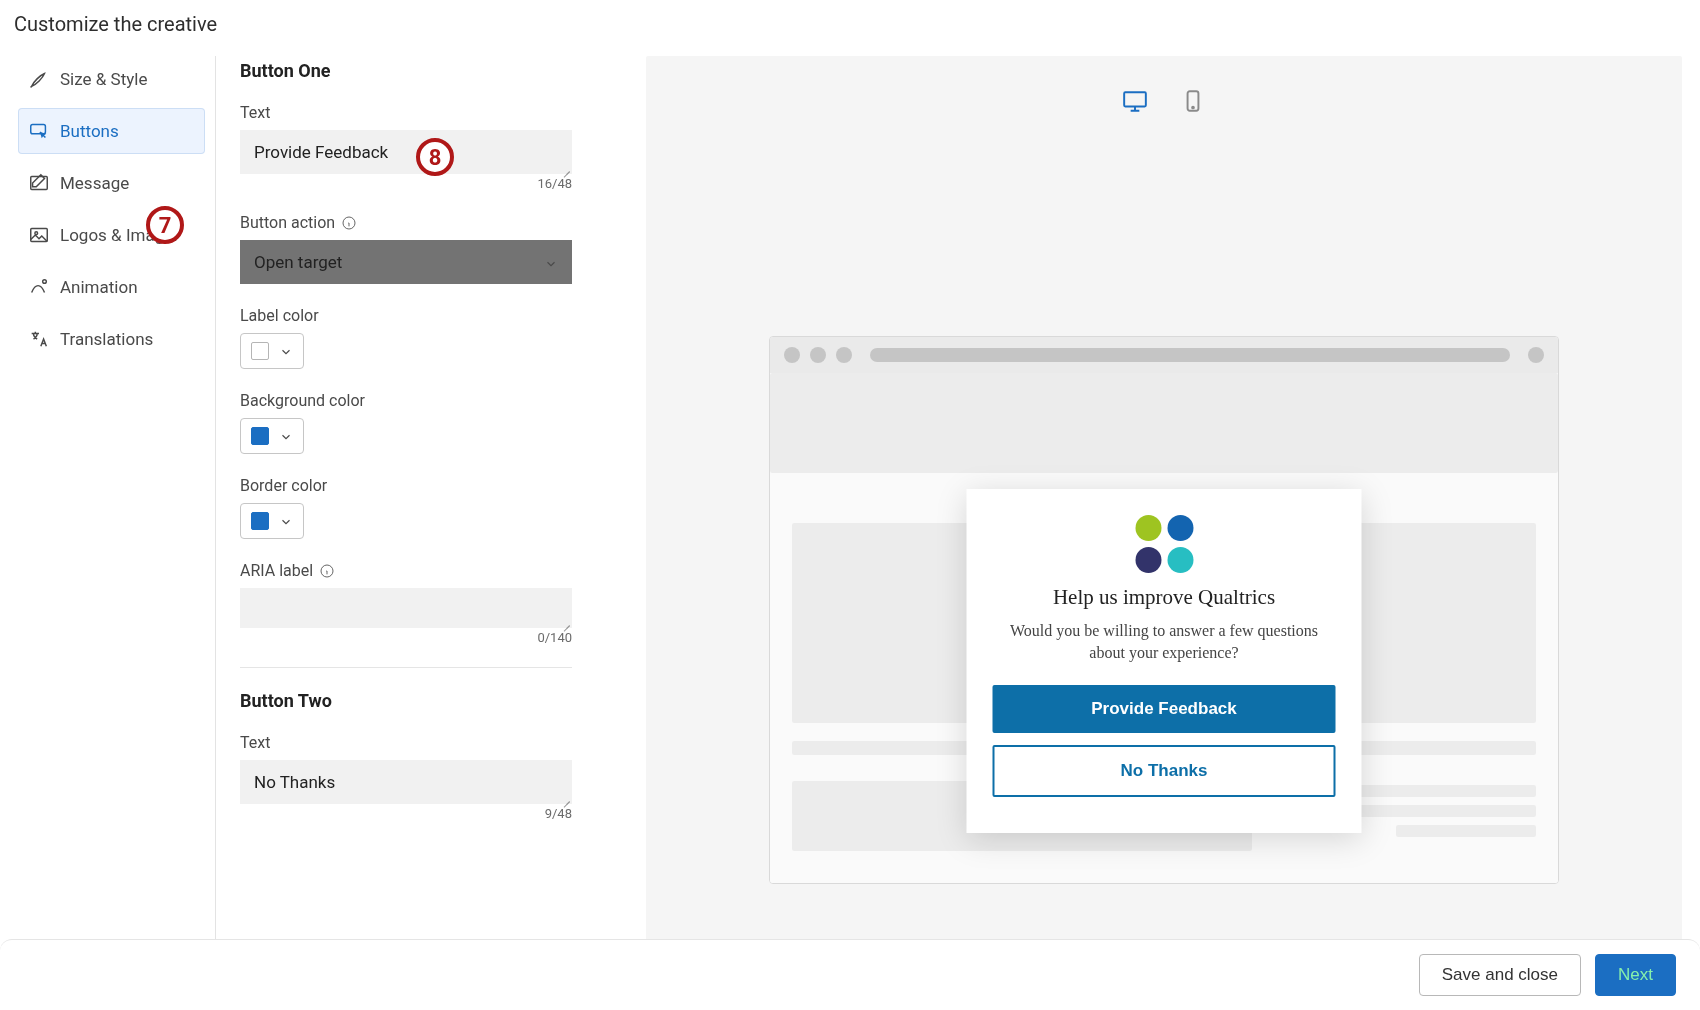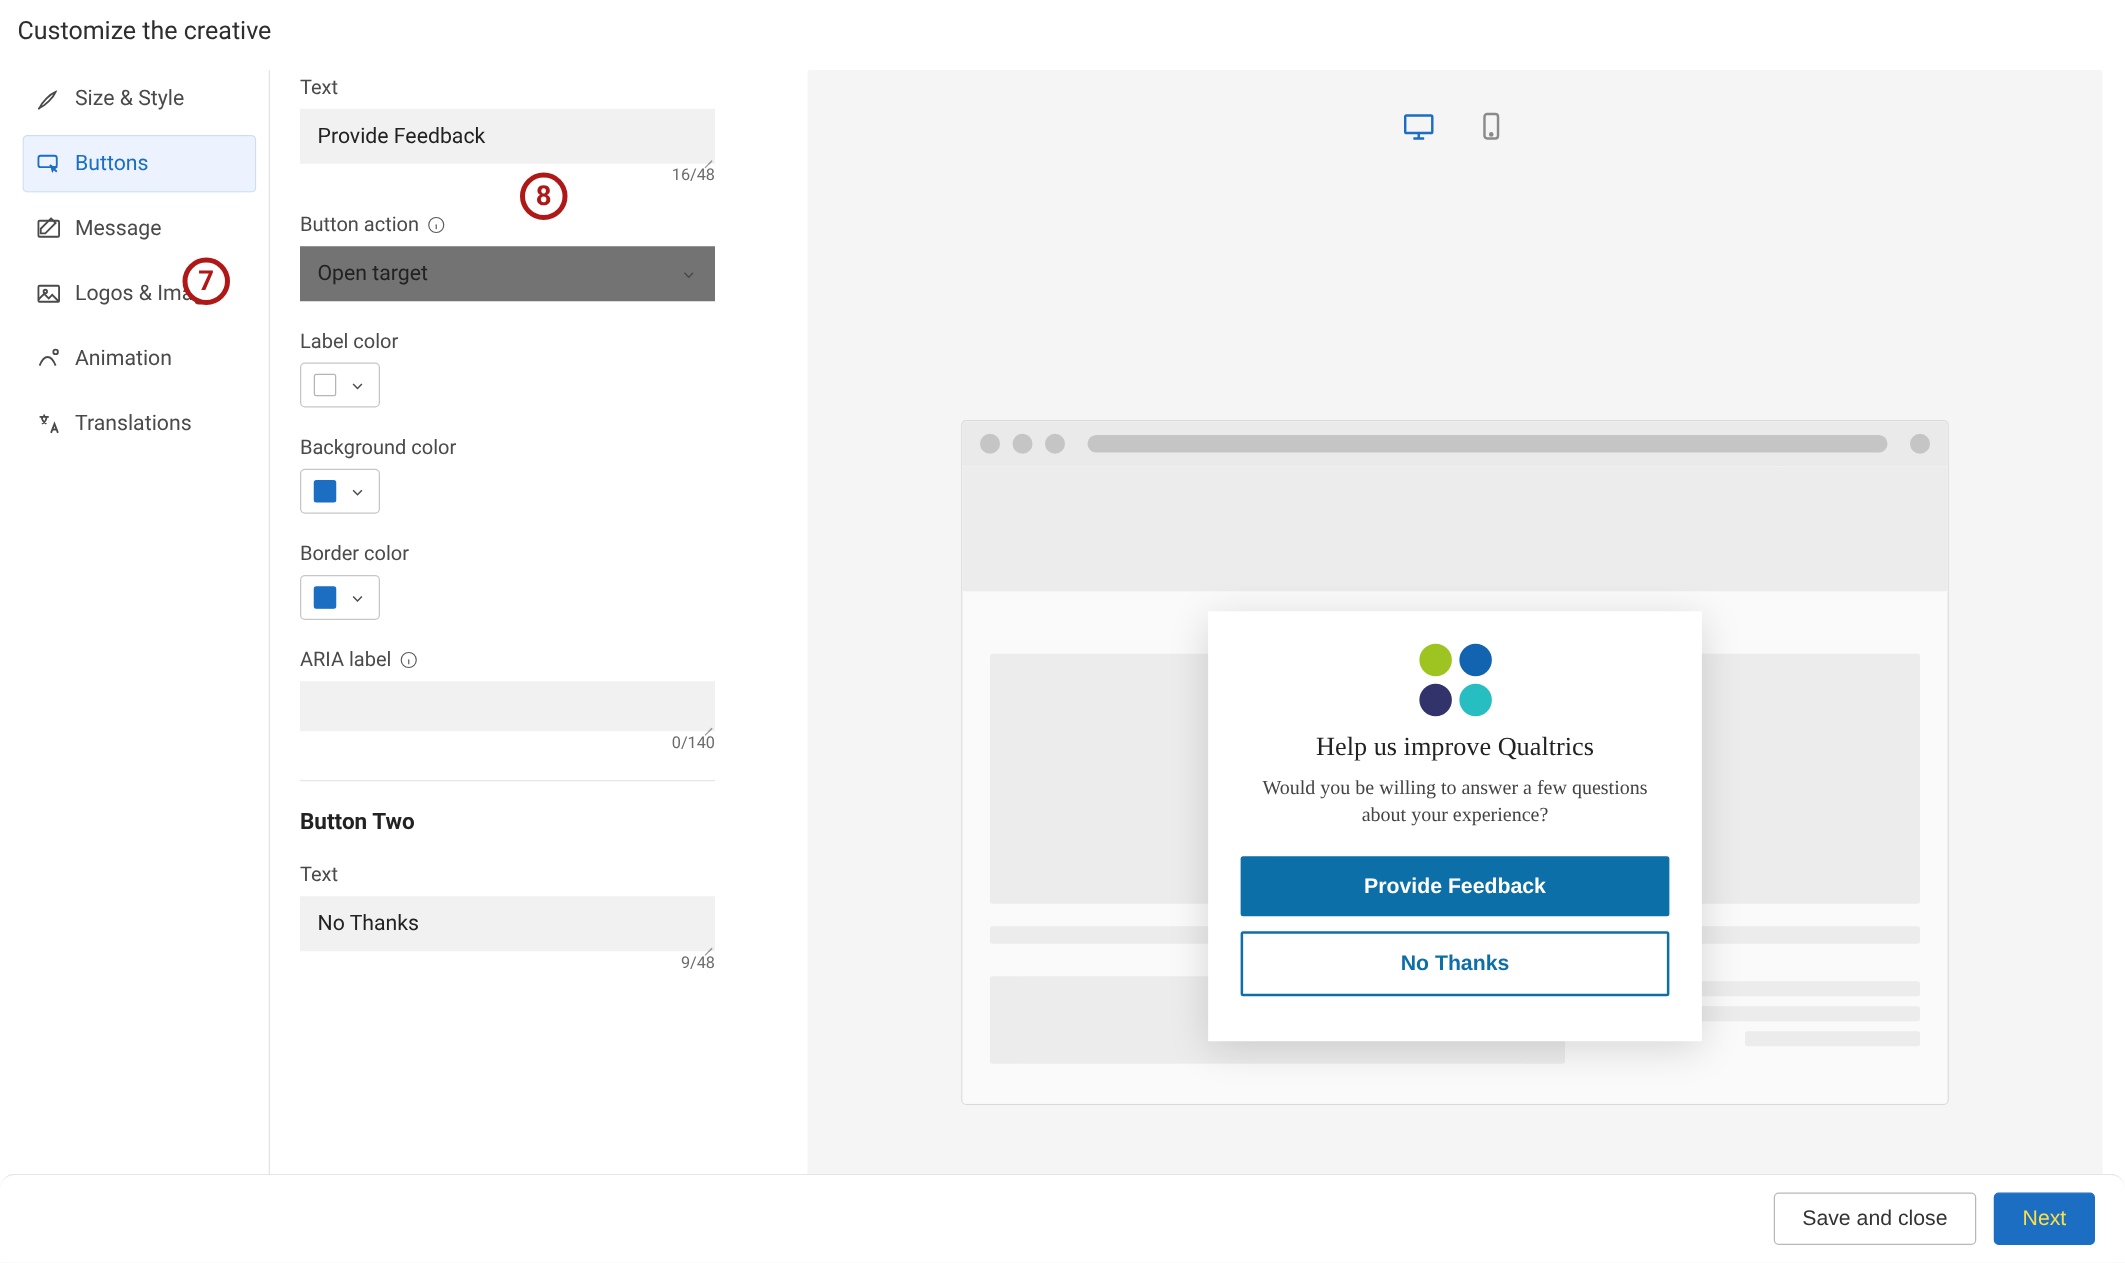--- a/index.html
+++ b/index.html
@@ -285,21 +285,21 @@
     cursor:pointer;
   }
   .btn.secondary {
     background:#fff;
     border:1px solid #b8b8b8;
     color:#333;
   }
   .btn.primary {
     background:#1b6ec2;
     border:1px solid #1b6ec2;
-    color:#fde047;
+    color:#86efac;
   }
 
   .chevron { width:14px;height:14px; }
   .chevron svg { width:14px;height:14px;stroke:#4a4a4a;fill:none;stroke-width:2; }
 
   .textarea-wrap { position: relative; }
 </style>
 </head>
 <body>
 
@@ -362,20 +362,21 @@
             <path d="M14 20l3-8 3 8M15 17h4"></path>
           </svg>
       </span>
       <span>Translations</span>
     </div>
 
     <div class="anno" style="top:150px;left:128px;">7</div>
   </div>
 
   <div class="panel" style="position:relative;">
+    <div class="section-heading">Button One</div>
 
     <div class="field">
       <div class="label">Text</div>
       <div class="textarea-wrap">
         <div class="textarea-like">Provide Feedback</div>
         <div class="textarea-handle"></div>
       </div>
       <div class="char-count">16/48</div>
     </div>
 

